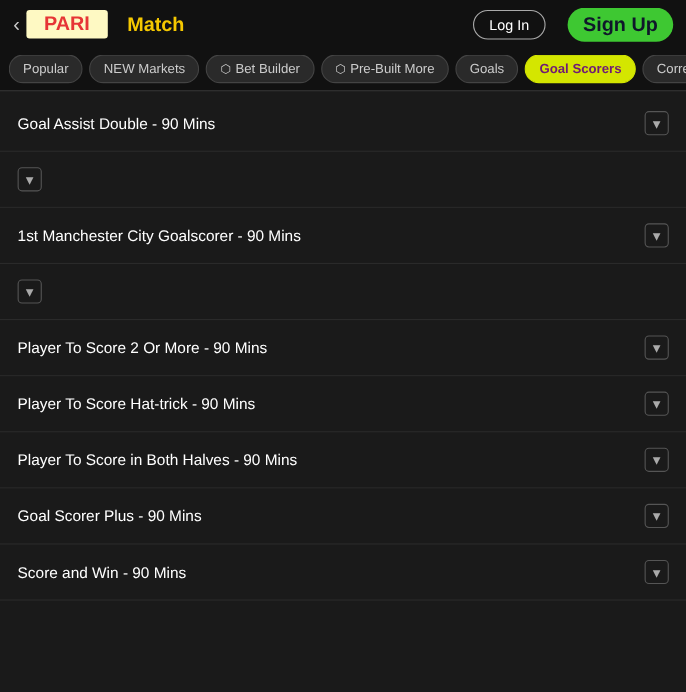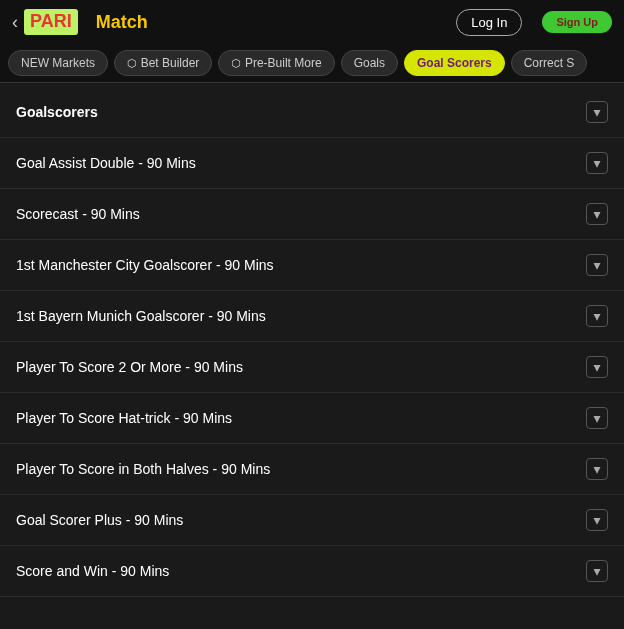--- a/index.html
+++ b/index.html
@@ -24,25 +24,25 @@
       display: flex;
       align-items: center;
     }
     .logo-back {
       color: #ccc;
       font-size: 18px;
       margin-right: 6px;
       cursor: pointer;
     }
     .logo-text {
-      background-color: #bef264;
+      background-color: #fef9c3;
       color: #000;
       font-weight: 900;
       font-size: 18px;
-      padding: 2px 6px;
+      padding: 2px 16px;
       border-radius: 3px;
       line-height: 1.2;
     }
     .logo-match {
       color: #f5c800;
       font-weight: 900;
       font-size: 18px;
       margin-left: 18px;
     }
     .header-actions {
@@ -55,24 +55,24 @@
       border: 1px solid #aaa;
       color: #fff;
       border-radius: 20px;
       padding: 5px 14px;
       font-size: 13px;
       cursor: pointer;
     }
     .btn-signup {
       background: #3ec832;
       border: none;
-      color: #7f1d1d;
+      color: #0f172a;
       border-radius: 20px;
       padding: 5px 14px;
-      font-size: 11px;
+      font-size: 18px;
       font-weight: bold;
       cursor: pointer;
     }
 
     
     .nav-tabs {
       background-color: #111;
       display: flex;
       padding: 6px 8px;
       gap: 6px;
@@ -149,20 +149,23 @@
     <span class="logo-match">Match</span>
   </div>
   <div class="header-actions">
     <button class="btn-login">Log In</button>
     <button class="btn-signup">Sign Up</button>
   </div>
 </header>
 
 <nav class="nav-tabs">
     <div class="tab">
+      <span>Popular</span>
+    </div>
+    <div class="tab">
       <span>NEW Markets</span>
     </div>
     <div class="tab">
       <span class="tab-icon">⬡</span>
       <span>Bet Builder</span>
     </div>
     <div class="tab">
       <span class="tab-icon">⬡</span>
       <span>Pre-Built More</span>
     </div>
@@ -172,37 +175,31 @@
     <div class="tab active">
       <span>Goal Scorers</span>
     </div>
     <div class="tab">
       <span>Correct S</span>
     </div>
   </nav>
 
 <div class="market-list">
     <div class="market-item">
-      <span class="market-label bold">Goalscorers</span>
-      <div class="chevron-down"></div>
-    </div>
-    <div class="market-item">
       <span class="market-label">Goal Assist Double - 90 Mins</span>
       <div class="chevron-down"></div>
     </div>
     <div class="market-item">
-      <span class="market-label">Scorecast - 90 Mins</span>
       <div class="chevron-down"></div>
     </div>
     <div class="market-item">
       <span class="market-label">1st Manchester City Goalscorer - 90 Mins</span>
       <div class="chevron-down"></div>
     </div>
     <div class="market-item">
-      <span class="market-label">1st Bayern Munich Goalscorer - 90 Mins</span>
       <div class="chevron-down"></div>
     </div>
     <div class="market-item">
       <span class="market-label">Player To Score 2 Or More - 90 Mins</span>
       <div class="chevron-down"></div>
     </div>
     <div class="market-item">
       <span class="market-label">Player To Score Hat-trick - 90 Mins</span>
       <div class="chevron-down"></div>
     </div>

